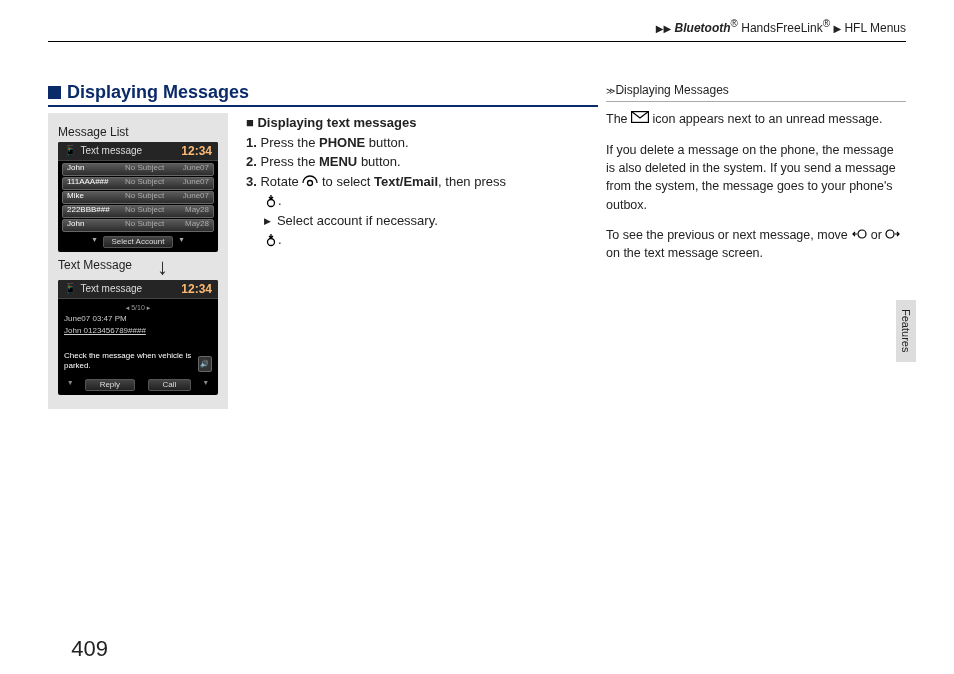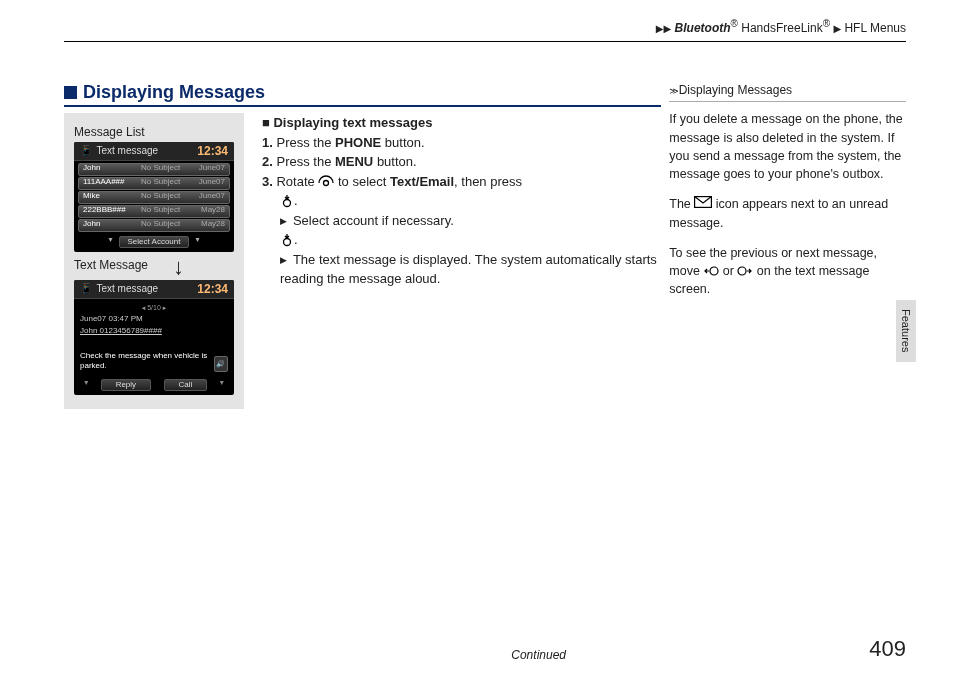--- a/index.html
+++ b/index.html
@@ -6,21 +6,21 @@
   body {
     font-family: "Myriad Pro", "Segoe UI", Arial, sans-serif;
     font-size: 13px;
     color: #222;
     background: #fff;
     width: 954px;
     height: 674px;
     position: relative;
   }
   .page {
-    padding: 18px 48px 0 64px;
+    padding: 18px 48px 0 48px;
   }
   .breadcrumb {
     text-align: right;
     font-size: 12px;
     padding-bottom: 6px;
   }
   .breadcrumb .tri { font-size: 10px; vertical-align: middle; }
   .breadcrumb .bt { font-style: italic; font-weight: bold; }
   .breadcrumb .reg { font-size: 10px; vertical-align: super; }
   hr.top-rule {
@@ -320,51 +320,49 @@
                   </svg></span><span> to select </span><span class="bold">Text/Email</span><span>, then press</span></p>
             <p class="indent"><span class="push-icon"><svg width="14" height="14" viewBox="0 0 14 14">
                     <circle cx="7" cy="9" r="3.5" fill="none" stroke="#000" stroke-width="1.3"></circle>
                     <path d="M7 1 L7 5 M5 3 L7 5 L9 3" fill="none" stroke="#000" stroke-width="1.3"></path>
                   </svg></span><span>.</span></p>
             <p class="indent tri-bullet"><span>Select account if necessary.</span></p>
             <p class="indent"><span class="push-icon"><svg width="14" height="14" viewBox="0 0 14 14">
                     <circle cx="7" cy="9" r="3.5" fill="none" stroke="#000" stroke-width="1.3"></circle>
                     <path d="M7 1 L7 5 M5 3 L7 5 L9 3" fill="none" stroke="#000" stroke-width="1.3"></path>
                   </svg></span><span>.</span></p>
-            <p class="indent tri-bullet"><span>The text message is displayed. The system automatically starts reading the message aloud.</span></p>
           </div>
         </div>
       </div>
     </div>
 
     <div class="col-right">
       <div class="right-title">
         <span class="tri">≫</span><span>Displaying Messages</span>
       </div>
       <hr class="right-rule">
-      <p>If you delete a message on the phone, the message is also deleted in the system. If you send a message from the system, the message goes to your phone's outbox.</p>
       <p>
         <span>The </span><span class="envelope-icon"><svg width="18" height="12" viewBox="0 0 18 12">
               <rect x="0.6" y="0.6" width="16.8" height="10.8" fill="none" stroke="#000" stroke-width="1.2"></rect>
               <path d="M0.6 0.6 L9 7 L17.4 0.6" fill="none" stroke="#000" stroke-width="1.2"></path>
             </svg></span><span> icon appears next to an unread message.</span>
       </p>
+      <p>If you delete a message on the phone, the message is also deleted in the system. If you send a message from the system, the message goes to your phone's outbox.</p>
       <p>
         <span>To see the previous or next message, move </span><span class="move-icon"><svg width="16" height="12" viewBox="0 0 16 12">
               <path d="M6 6 L2 6 M4 4 L2 6 L4 8" fill="none" stroke="#000" stroke-width="1.2"></path>
               <circle cx="11" cy="6" r="4" fill="none" stroke="#000" stroke-width="1.2"></circle>
             </svg></span><span> or </span><span class="move-icon"><svg width="16" height="12" viewBox="0 0 16 12">
               <circle cx="5" cy="6" r="4" fill="none" stroke="#000" stroke-width="1.2"></circle>
               <path d="M10 6 L14 6 M12 4 L14 6 L12 8" fill="none" stroke="#000" stroke-width="1.2"></path>
             </svg></span><span> on the text message screen.</span>
       </p>
     </div>
   </div>
 </div>
 
 <div class="side-tab">
   <span>Features</span>
 </div>
 
 <div class="page-foot">
-  <div class="cont">Continued</div>
   <div class="num">409</div>
 </div>
 
 </body></html>

